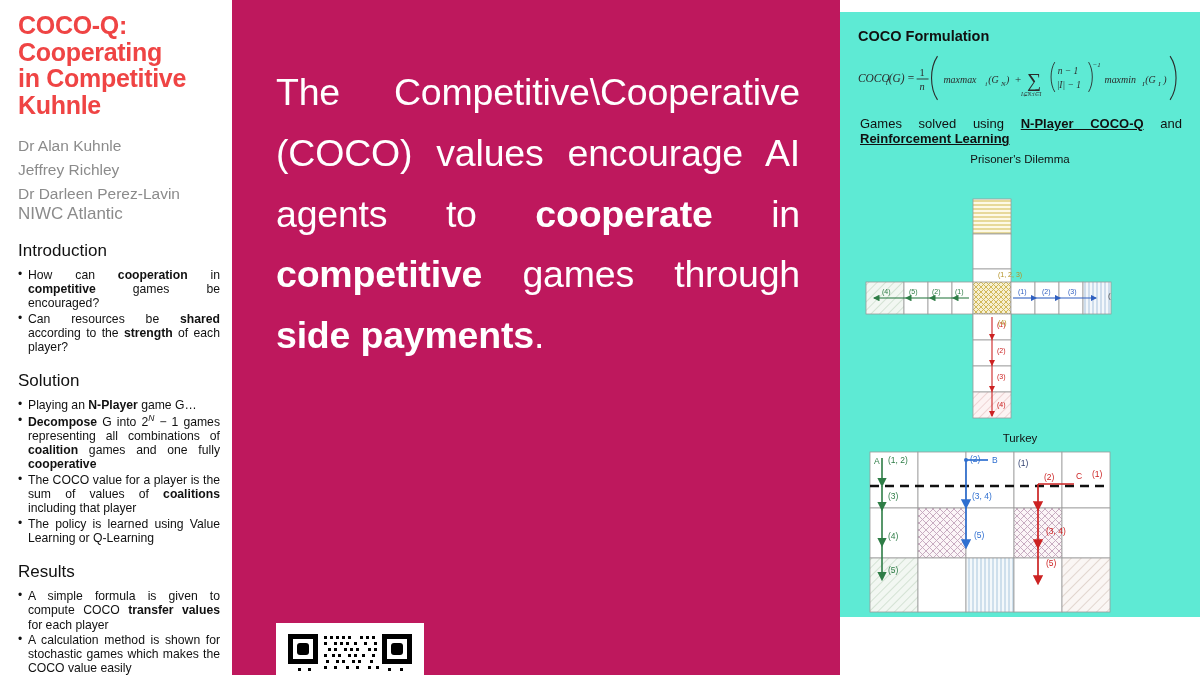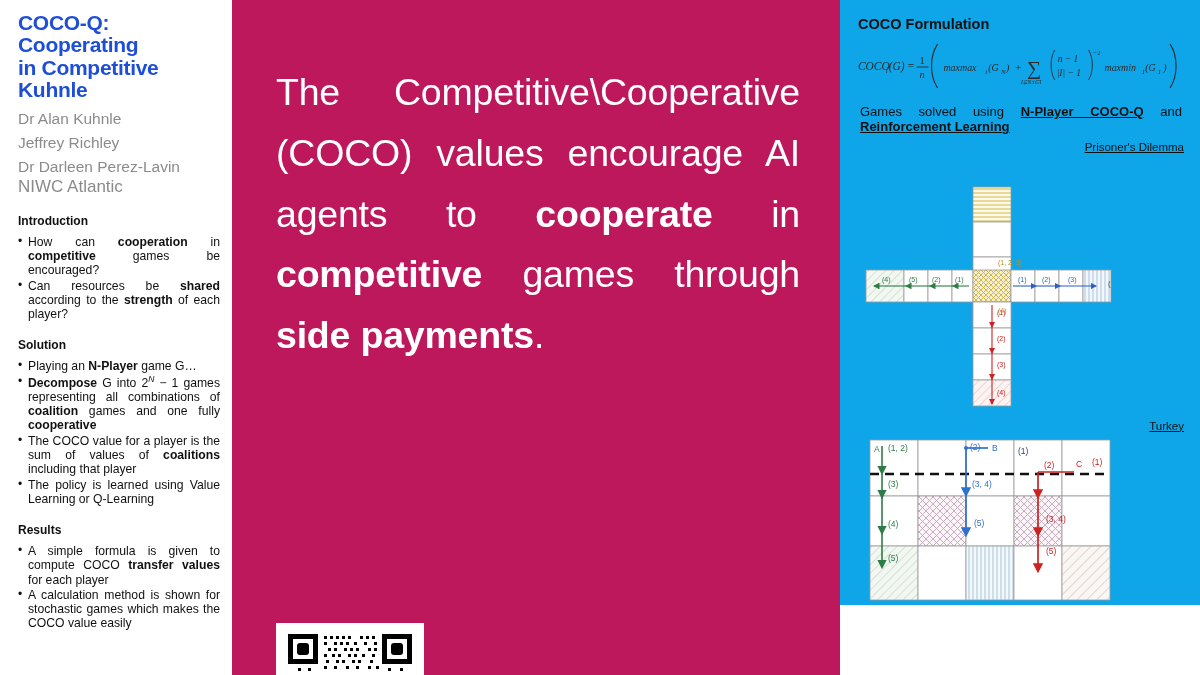--- a/index.html
+++ b/index.html
@@ -10,30 +10,30 @@
   }
   .poster{position:relative;width:1200px;height:675px;display:flex;}
 
   
   .left-col{
     width:232px;height:675px;background:#ffffff;
     padding:12px 12px 0 18px;box-sizing:border-box;
     overflow:hidden;position:relative;
   }
   .poster-title{
-    font-size:21px;line-height:1.06;font-weight:bold;color:#1d4ed8;
-    letter-spacing:-0.3px;margin:0 0 6px 0;text-align:justify;
+    font-size:25px;line-height:1.06;font-weight:bold;color:#ef4444;
+    letter-spacing:-0.3px;margin:0 0 16px 0;text-align:justify;
   }
   .poster-title span{display:block;}
   .author{
     font-size:15.5px;color:#8b8b8b;line-height:1.55;font-weight:normal;
   }
   .affil{font-size:17px;color:#8b8b8b;line-height:1.1;margin-top:-1px;}
   .sec-head{
-    font-size:12px;font-weight:bold;color:#111;margin:17px 0 7px 0;
+    font-size:17px;font-weight:normal;color:#111;margin:17px 0 7px 0;
   }
   ul.bullets{margin:0;padding:0;list-style:none;}
   ul.bullets li{
     font-size:12.2px;line-height:1.17;color:#111;
     padding-left:10px;position:relative;text-align:justify;
     margin-bottom:1px;
   }
   ul.bullets li:before{
     content:"\2022";position:absolute;left:0px;top:-1px;font-size:12px;
   }
@@ -53,35 +53,36 @@
   .headline b{font-weight:bold;}
   .qr-wrap{
     position:absolute;left:44px;bottom:0px;background:#ffffff;
     width:148px;height:52px;padding:6px 6px 0 6px;box-sizing:border-box;
     display:flex;align-items:center;justify-content:center;
   }
   .qr{display:block;}
 
   
   .right-col{
-    width:360px;height:605px;background:#0ea5e9;
+    width:360px;height:605px;background:#5eead4;
     box-sizing:border-box;padding:16px 16px 0 16px;position:relative;
     overflow:hidden;
+    margin-top:12px;
   }
   .r-head{font-size:14.5px;font-weight:bold;color:#111;margin:0 0 4px 2px;}
   .equation{
     width:100%;margin:6px 0 10px 0;
   }
   .r-text{
     font-size:13px;line-height:1.18;color:#111;text-align:justify;
     margin:2px 2px 6px 4px;
   }
   .r-text b{font-weight:bold;text-decoration:underline;}
   .fig-title{
-    text-align:right;font-size:11.5px;color:#111;margin:6px 0 2px 0;text-decoration:underline;
+    text-align:center;font-size:11.5px;color:#111;margin:6px 0 2px 0;
   }
   .fig-block{position:relative;width:100%;}
   svg{display:block;}
 </style>
 </head>
 <body>
 
 <div class="poster">
 
   <div class="left-col">

